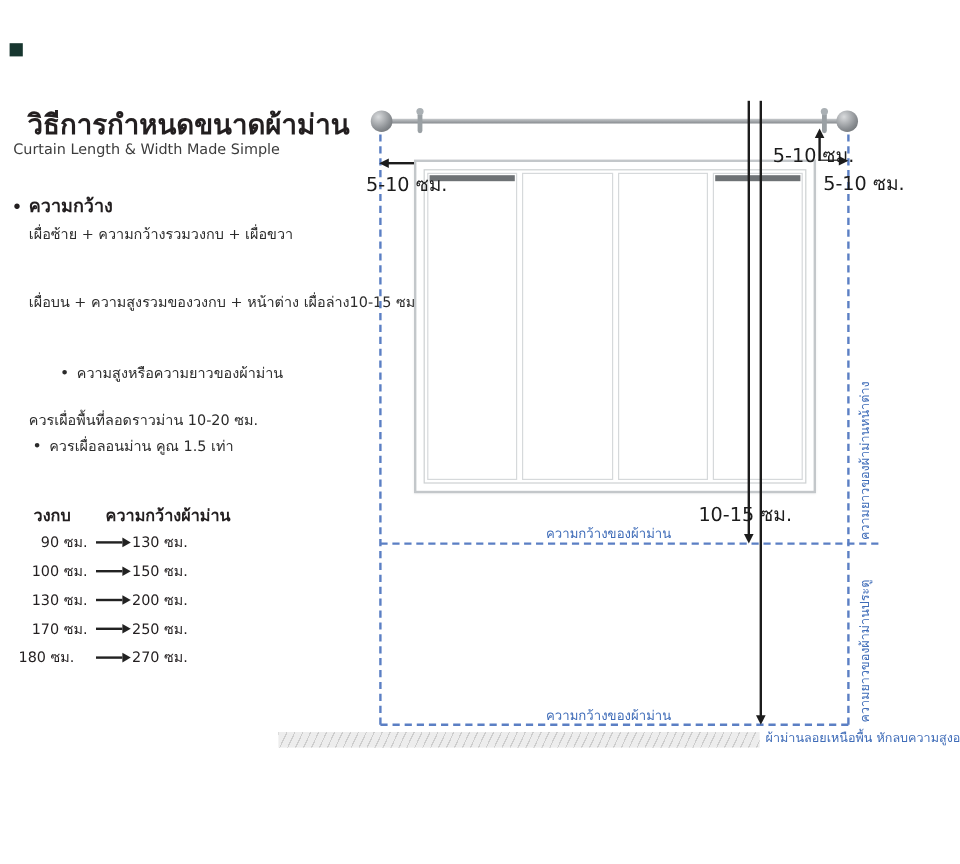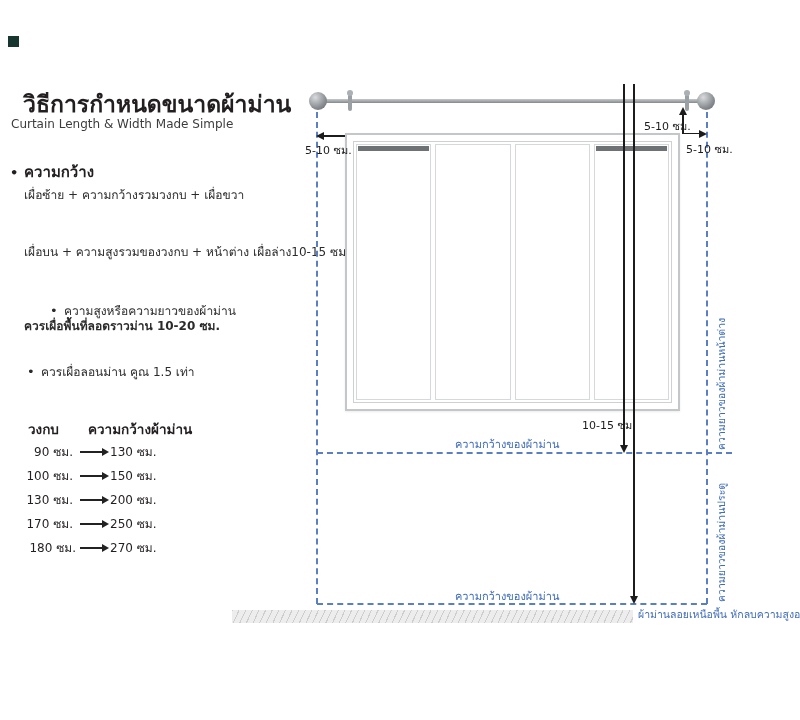--- a/index.html
+++ b/index.html
@@ -45,21 +45,21 @@
   .vline { width:1.5px; background:#1c1c1c; }
   .hline { height:1.5px; background:#1c1c1c; }
   .arr-down { width:0; height:0; border-top:8px solid #1c1c1c;
               border-left:4px solid transparent; border-right:4px solid transparent; }
   .arr-up { width:0; height:0; border-bottom:8px solid #1c1c1c;
             border-left:4px solid transparent; border-right:4px solid transparent; }
   .arr-left { width:0; height:0; border-right:8px solid #1c1c1c;
               border-top:4px solid transparent; border-bottom:4px solid transparent; }
   .arr-right { width:0; height:0; border-left:8px solid #1c1c1c;
                border-top:4px solid transparent; border-bottom:4px solid transparent; }
-  .dim-label { font-size:11px; color:#1c1c1c; white-space:nowrap; }
+  .dim-label { font-size:16px; color:#1c1c1c; white-space:nowrap; }
 
   
   .dashv { width:0; border-left:2px dashed #5b7fc4; }
   .dashh { height:0; border-top:2px dashed #5b7fc4; }
   .blue-label { font-size:11px; color:#3f6cb8; white-space:nowrap; }
   .blue-vert { font-size:10.5px; color:#3f6cb8; white-space:nowrap;
                writing-mode:vertical-rl; transform:rotate(180deg); }
 
   
   .floor { left:232px; top:610px; width:401px; height:13px; background:#ededed;
@@ -74,21 +74,21 @@
 
   <div class="abs title">วิธีการกำหนดขนาดผ้าม่าน</div>
   <div class="abs subtitle">Curtain Length &amp; Width Made Simple</div>
 
   <div class="abs sec-head" style="left:10px; top:160px;"><span class="bullet">•</span><span>ความกว้าง</span></div>
   <div class="abs sec-line" style="left:24px; top:185px;">เผื่อซ้าย + ความกว้างรวมวงกบ + เผื่อขวา</div>
 
   <div class="abs sec-line" style="left:24px; top:242px;">เผื่อบน + ความสูงรวมของวงกบ + หน้าต่าง เผื่อล่าง10-15 ซม.</div>
 
   <div class="abs sec-line" style="left:10px; top:301px;margin-left:40px;"><span class="bullet">•</span><span>ความสูงหรือความยาวของผ้าม่าน</span></div>
-  <div class="abs sec-line" style="left:24px; top:316px;font-weight:bold;">ควรเผื่อพื้นที่ลอดราวม่าน 10-20 ซม.</div>
+  <div class="abs sec-line" style="left:24px; top:340px;">ควรเผื่อพื้นที่ลอดราวม่าน 10-20 ซม.</div>
 
   <div class="abs sec-line" style="left:10px; top:362px;margin-left:17px;"><span class="bullet">•</span><span>ควรเผื่อลอนม่าน คูณ 1.5 เท่า</span></div>
 
   <div class="abs tbl-head" style="left:28px; top:418px;">วงกบ</div>
   <div class="abs tbl-head" style="left:88px; top:418px;">ความกว้างผ้าม่าน</div>
 
   <div class="abs tbl-cell" style="left:15px; top:442px; width:58px; text-align:right;">90 ซม.</div>
   <div class="abs row-arrow" style="left:80px; top:451px; width:22px;"></div>
   <div class="abs tbl-cell" style="left:110px; top:442px;">130 ซม.</div>
 
@@ -97,21 +97,21 @@
   <div class="abs tbl-cell" style="left:110px; top:466px;">150 ซม.</div>
 
   <div class="abs tbl-cell" style="left:15px; top:490px; width:58px; text-align:right;">130 ซม.</div>
   <div class="abs row-arrow" style="left:80px; top:499px; width:22px;"></div>
   <div class="abs tbl-cell" style="left:110px; top:490px;">200 ซม.</div>
 
   <div class="abs tbl-cell" style="left:15px; top:514px; width:58px; text-align:right;">170 ซม.</div>
   <div class="abs row-arrow" style="left:80px; top:523px; width:22px;"></div>
   <div class="abs tbl-cell" style="left:110px; top:514px;">250 ซม.</div>
 
-  <div class="abs tbl-cell" style="left:18px; top:538px; width:58px; text-align:right;">180 ซม.</div>
+  <div class="abs tbl-cell" style="left:4px; top:538px; width:58px; text-align:right;">180 ซม.</div>
   <div class="abs row-arrow" style="left:80px; top:547px; width:22px;"></div>
   <div class="abs tbl-cell" style="left:110px; top:538px;">270 ซม.</div>
 
   <div class="abs rod"></div>
   <div class="abs finial" style="left:309px; top:92px;"></div>
   <div class="abs finial" style="left:697px; top:92px;"></div>
   <div class="abs bracket" style="left:348px; top:94px;"></div>
   <div class="abs bracket-knob" style="left:347px; top:90px;"></div>
   <div class="abs bracket" style="left:685px; top:94px;"></div>
   <div class="abs bracket-knob" style="left:684px; top:90px;"></div>

